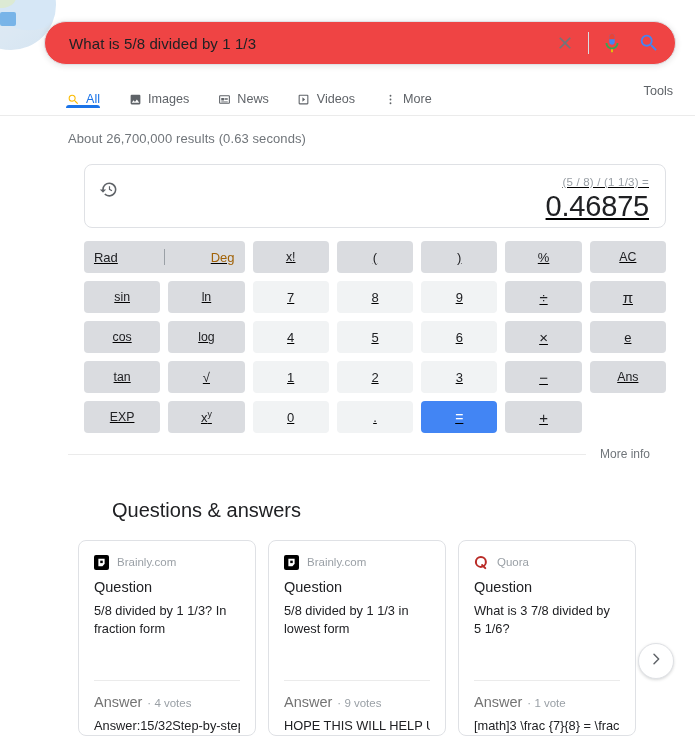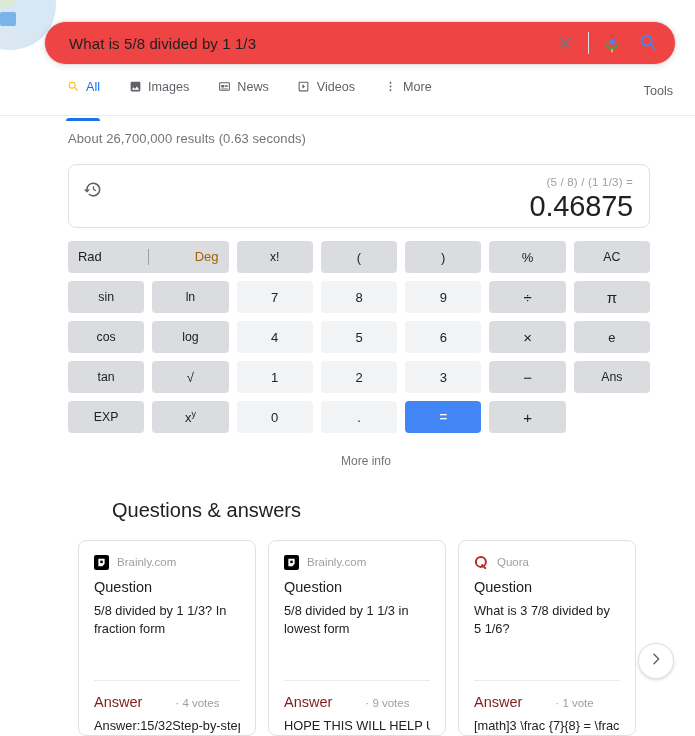--- a/index.html
+++ b/index.html
@@ -59,21 +59,21 @@
 
   
   #tabs {
     position: absolute; left: 0; top: 84px; width: 695px; height: 32px;
     display: flex; align-items: center;
   }
   #tabs-inner { display: flex; align-items: flex-end; margin-left: 66px; }
   .tab {
     display: flex; align-items: center; gap: 6px;
     font-size: 12.6px; color: #5f6368; cursor: pointer;
-    padding-bottom: 27px; margin-right: 28px; position: relative;
+    padding-bottom: 2px; margin-right: 28px; position: relative;
     white-space: nowrap;
   }
   .tab.active { color: #1a73e8; }
   .tab.active::after {
     content: ""; position: absolute; left: 0; right: 0; bottom: 0;
     height: 3px; background: #1a73e8; border-radius: 3px 3px 0 0;
   }
   .tab-ico { width: 14px; height: 14px; display: flex; align-items: center; justify-content: center; }
   #tools-btn {
     position: absolute; right: 22px; top: 0;
@@ -81,21 +81,21 @@
   }
   #tabs-rule { position: absolute; left: 0; right: 0; bottom: 0; height: 1px; background: #ebebeb; }
 
   
   #result-stats {
     position: absolute; left: 68px; top: 131px;
     font-size: 13px; color: #70757a; letter-spacing: .1px;
   }
 
   
-  #calculator { position: absolute; left: 68px; top: 164px; width: 582px; }
+  #calculator { position: absolute; left: 84px; top: 164px; width: 582px; text-decoration: underline; }
 
   #calc-display {
     border: 1px solid #dfe1e5; border-radius: 8px;
     height: 64px; padding: 10px 16px 8px 14px;
     display: flex; align-items: flex-start; justify-content: space-between;
     background: #fff;
   }
   #history-icon { width: 20px; height: 20px; margin-top: 5px; flex: 0 0 auto; cursor: pointer; }
   #calc-readout { text-align: right; flex: 1 1 auto; }
   #calc-expression { font-size: 11.5px; color: #9aa0a6; line-height: 14px; letter-spacing: .2px; }
@@ -118,32 +118,32 @@
     font-size: 13px; cursor: pointer;
     display: flex; align-items: center; justify-content: center;
     user-select: none; padding: 0;
   }
   .key.num { background: #f1f3f4; }
   .key.eq { background: #4285f4; color: #fff; font-size: 14px; }
   .key.wide { grid-column: span 2; gap: 0; }
   .key.small { font-size: 12.3px; }
   .key.big { font-size: 15px; }
 
-  .toggle-inner { display: flex; justify-content: center; width: 100%; gap: 36px; }
+  .toggle-inner { display: flex; align-items: center; justify-content: center; width: 100%; gap: 36px; }
   .toggle-opt { flex: 1 1 0; text-align: center; font-size: 13px; }
   .toggle-opt.on { color: #202124; }
   .toggle-opt.off { color: #a16207; }
   .toggle-bar { width: 1px; height: 16px; background: #9aa0a6; flex: 0 0 auto; }
 
   sup { font-size: .68em; vertical-align: super; line-height: 0; }
 
   
   #moreinfo-row {
     position: absolute; left: 68px; top: 440px; width: 582px; height: 28px;
-    display: flex; align-items: center; flex-direction: column;
+    display: flex; align-items: center;
   }
   #moreinfo-rule { flex: 1 1 auto; height: 1px; background: #ebebeb; }
   #moreinfo-link { font-size: 12px; color: #70757a; margin-left: 14px; cursor: pointer; }
 
   
   #qa-heading {
     position: absolute; left: 68px; top: 499px;
     font-size: 20px; color: #202124; letter-spacing: 0; margin-left: 44px;
   }
   #qa-carousel {
@@ -162,22 +162,22 @@
   .qa-favicon { width: 15px; height: 15px; flex: 0 0 auto; border-radius: 2px; overflow: hidden; }
   .qa-src-name { font-size: 11.5px; color: #9aa0a6; white-space: nowrap; }
   .qa-label { font-size: 14.5px; color: #202124; margin-top: 9px; }
   .qa-question {
     font-size: 12.8px; color: #202124; line-height: 18px;
     margin-top: 7px;
   }
   .qa-question b { font-weight: normal; }
   .qa-rule { height: 1px; background: #ebebeb; margin: auto 0 0 0; }
   .qa-answer-row { display: flex; align-items: baseline; gap: 5px; padding-top: 13px; }
-  .qa-answer-label { font-size: 14.5px; color: #7f1d1d; }
-  .qa-votes { font-size: 11.5px; color: #9aa0a6; margin-left: 28px; }
+  .qa-answer-label { font-size: 14.5px; color: #737373; }
+  .qa-votes { font-size: 11.5px; color: #9aa0a6; }
   .qa-snippet {
     font-size: 12.8px; color: #202124; line-height: 18px;
     margin-top: 7px; white-space: nowrap; overflow: hidden;
   }
 
   #carousel-next {
     position: absolute; left: 638px; top: 643px;
     width: 36px; height: 36px; border-radius: 50%;
     background: #fff; border: 1px solid #dfe1e5;
     box-shadow: 0 1px 3px rgba(60,64,67,.2);

